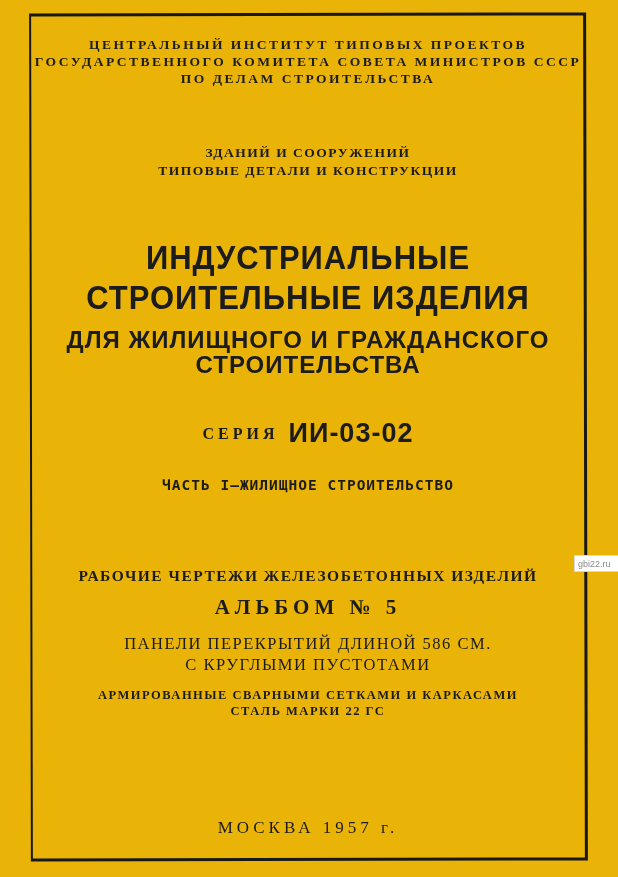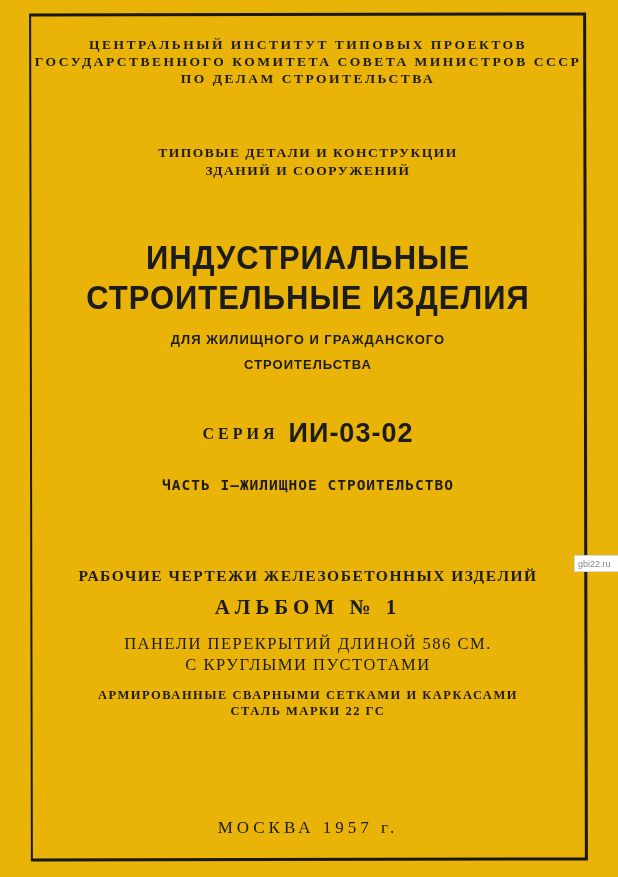--- a/index.html
+++ b/index.html
@@ -58,21 +58,21 @@
     font-size: 31px;
     line-height: 37px;
     letter-spacing: 1px;
     transform: scaleY(1.08);
     transform-origin: top center;
   }
   .for-lines {
     top: 327px;
     font-family: "Liberation Sans", sans-serif;
     font-weight: bold;
-    font-size: 13px;
+    font-size: 24px;
     line-height: 25px;
     letter-spacing: 1px;
   }
   .series {
     top: 418px;
     font-size: 16px;
   }
   .series .series-label {
     font-family: "Liberation Serif", serif;
     font-weight: bold;
@@ -159,43 +159,43 @@
 
   <div class="frame"></div>
 
   <div class="tb org">
     <div>ЦЕНТРАЛЬНЫЙ ИНСТИТУТ ТИПОВЫХ ПРОЕКТОВ</div>
     <div>ГОСУДАРСТВЕННОГО КОМИТЕТА СОВЕТА МИНИСТРОВ СССР</div>
     <div>ПО ДЕЛАМ СТРОИТЕЛЬСТВА</div>
   </div>
 
   <div class="tb subtitle">
+    <div>ЗДАНИЙ И СООРУЖЕНИЙ</div>
     <div>ТИПОВЫЕ ДЕТАЛИ И КОНСТРУКЦИИ</div>
-    <div>ЗДАНИЙ И СООРУЖЕНИЙ</div>
   </div>
 
   <div class="tb main-title">
     <div>ИНДУСТРИАЛЬНЫЕ</div>
     <div>СТРОИТЕЛЬНЫЕ ИЗДЕЛИЯ</div>
   </div>
 
   <div class="tb for-lines">
     <div>ДЛЯ ЖИЛИЩНОГО И ГРАЖДАНСКОГО</div>
     <div>СТРОИТЕЛЬСТВА</div>
   </div>
 
   <div class="tb series">
     <span class="series-label">СЕРИЯ</span><span class="series-code">ИИ-03-02</span>
   </div>
 
   <div class="tb part">ЧАСТЬ I—ЖИЛИЩНОЕ СТРОИТЕЛЬСТВО</div>
 
   <div class="tb drawings">РАБОЧИЕ ЧЕРТЕЖИ ЖЕЛЕЗОБЕТОННЫХ ИЗДЕЛИЙ</div>
 
-  <div class="tb album">АЛЬБОМ № 1</div>
+  <div class="tb album">АЛЬБОМ № 5</div>
 
   <div class="tb panels">
     <div>ПАНЕЛИ ПЕРЕКРЫТИЙ ДЛИНОЙ 586 СМ.</div>
     <div>С КРУГЛЫМИ ПУСТОТАМИ</div>
   </div>
 
   <div class="tb reinforced">
     <div>АРМИРОВАННЫЕ СВАРНЫМИ СЕТКАМИ И КАРКАСАМИ</div>
     <div>СТАЛЬ МАРКИ 22 ГС</div>
   </div>

